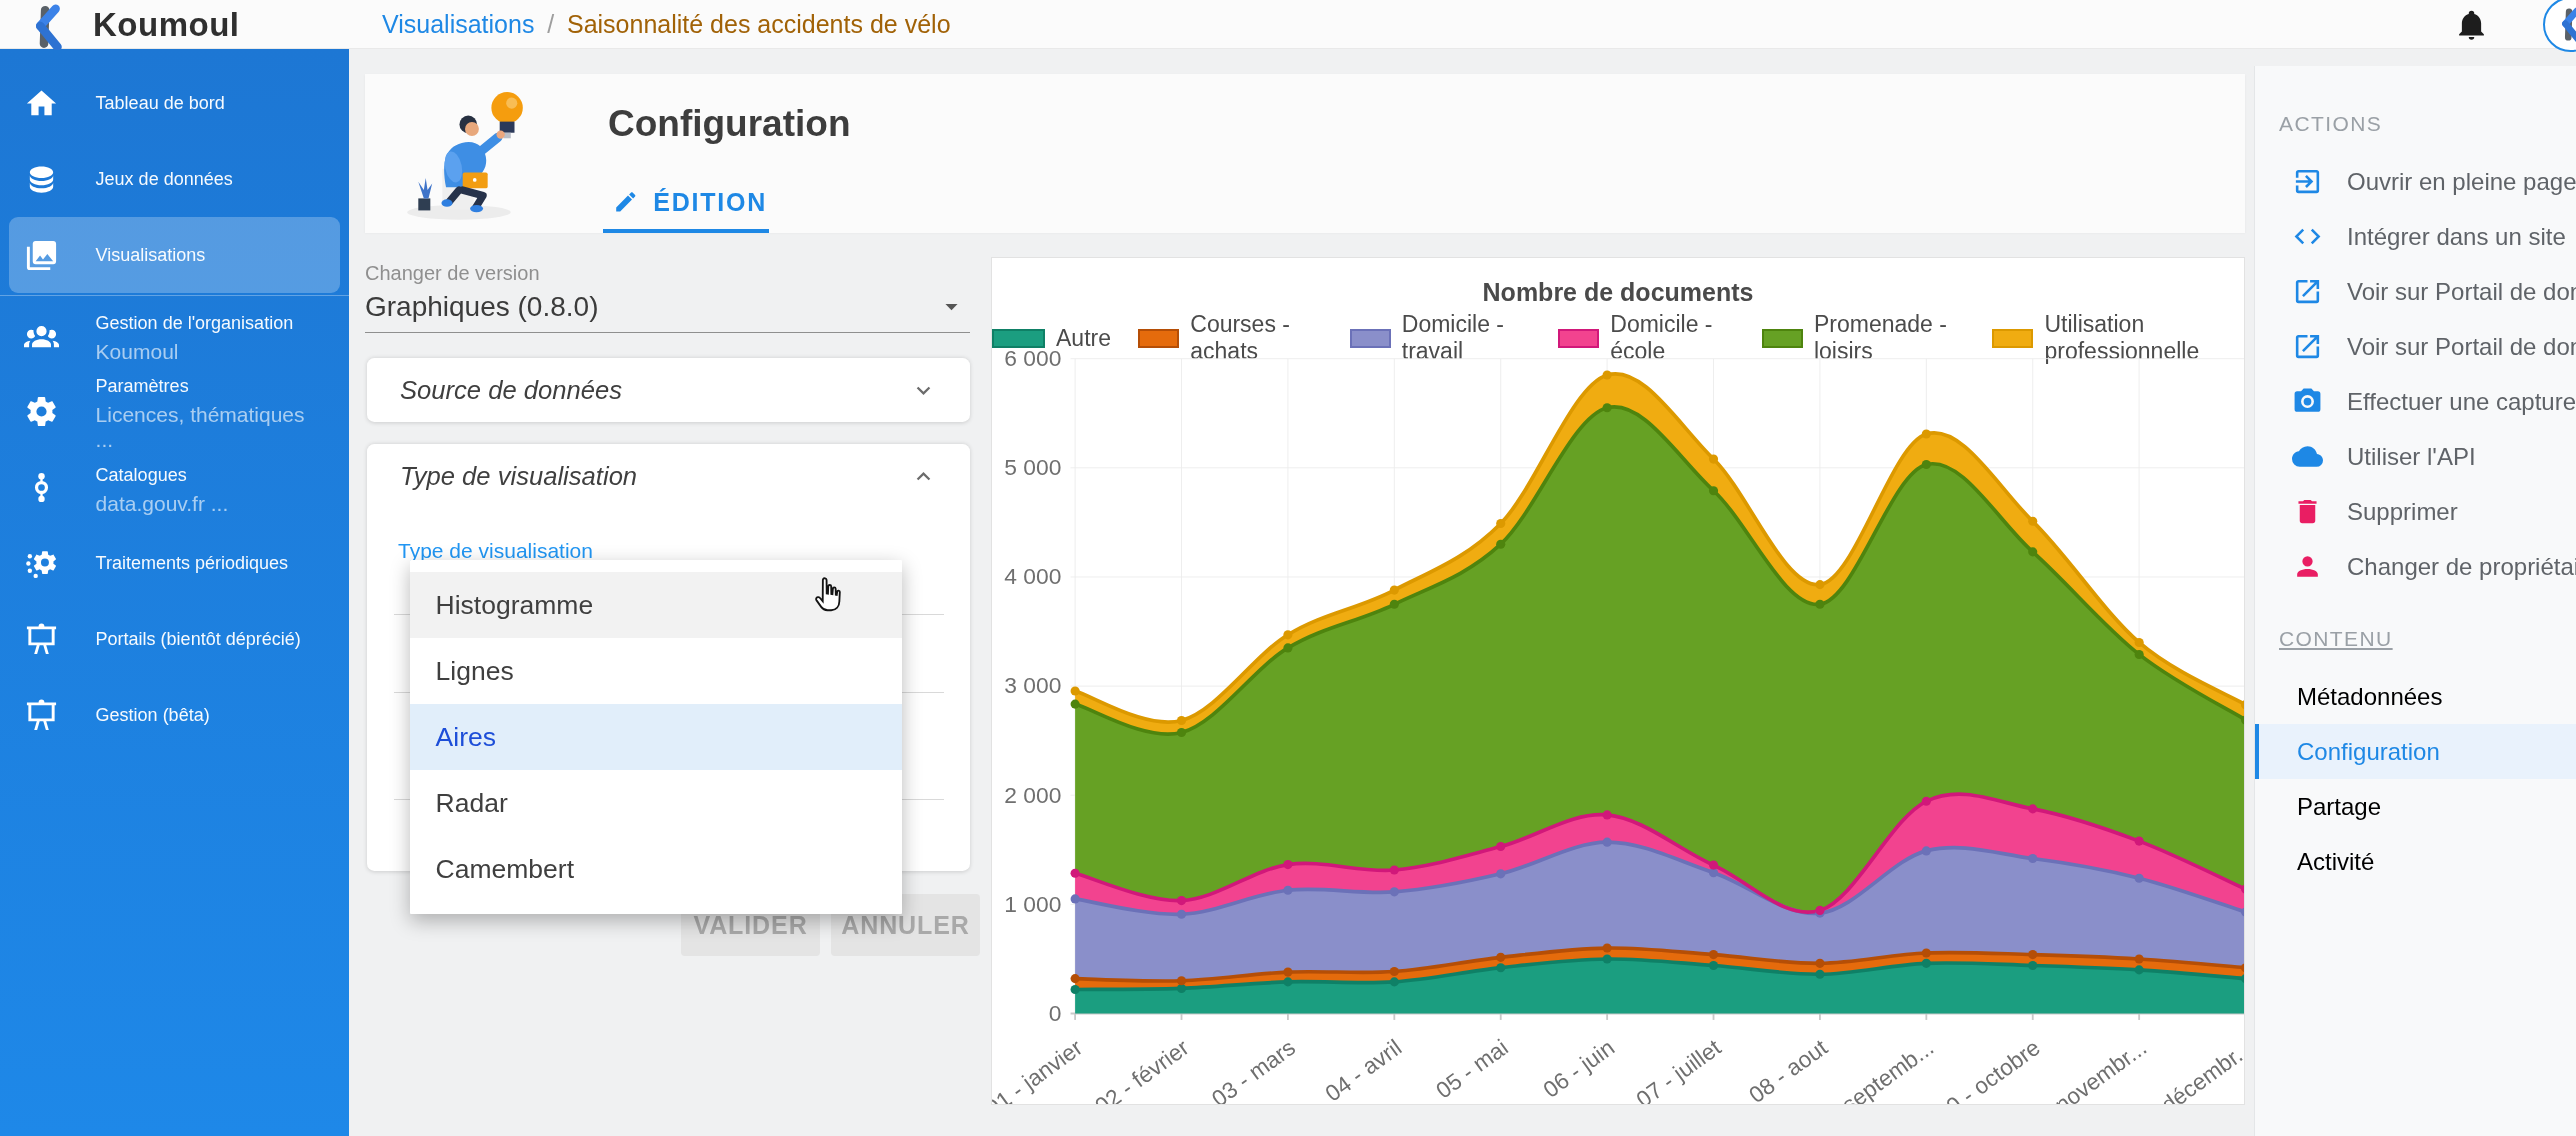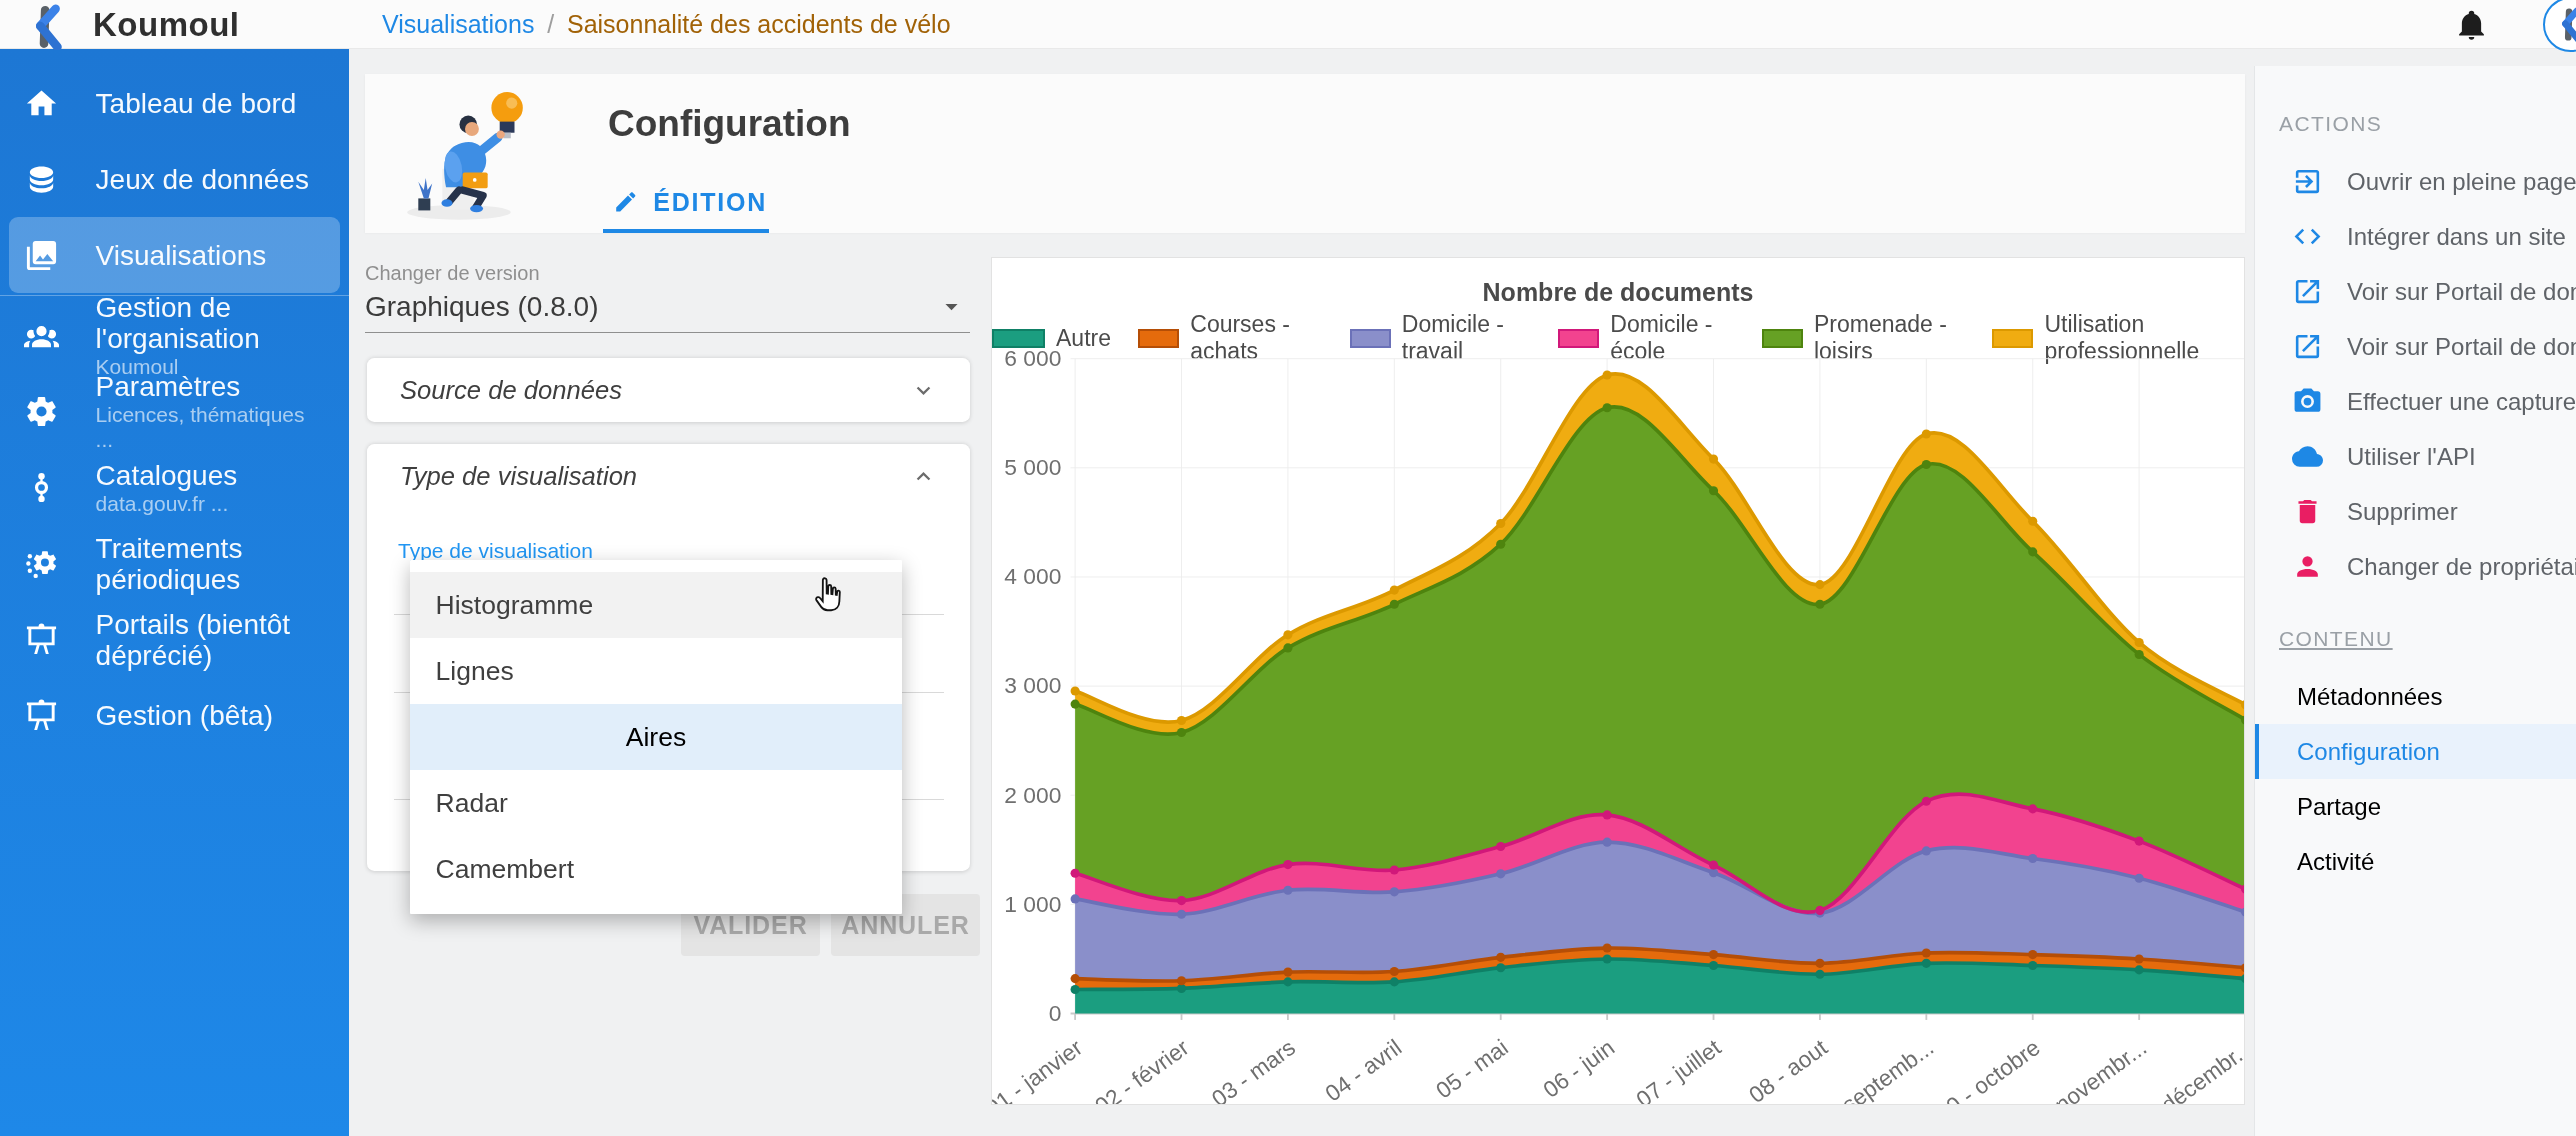--- a/index.html
+++ b/index.html
@@ -17,21 +17,21 @@
   .bell { position:absolute; left:2455px; top:8.2px; width:33px; height:33px; color:#1d1d1d; }
   .avatar { position:absolute; left:2543px; top:-2.7px; width:55px; height:55px; border-radius:50%; border:2.7px solid #1e88e5; background:#fff; display:flex; align-items:center; justify-content:center; }
   .avatar svg { width:33px; height:35px; }
 
   
   .sidebar { position:absolute; left:0; top:49px; width:349px; height:1087px; background:linear-gradient(180deg,#1d77d4 0%, #1e88e8 100%); z-index:30; padding-top:16.4px; }
   .sb-item { height:76px; display:flex; align-items:center; margin:0 9px; padding:0 14.6px; border-radius:9px; cursor:pointer; }
   .sb-item.active { background:rgba(255,255,255,.25); }
   .sb-icn { width:35px; height:35px; color:#fff; flex:0 0 35px; margin-right:37px; }
   .sb-txt { display:flex; flex-direction:column; }
-  .sb-label { font-size:28px; font-weight:500; color:rgba(255,255,255,.96); line-height:31px; }
+  .sb-label { font-size:18px; font-weight:500; color:rgba(255,255,255,.96); line-height:31px; }
   .sb-sub { font-size:21px; color:rgba(255,255,255,.62); line-height:25px; }
   .sb-divider { height:0.9px; background:rgba(255,255,255,.30); margin:1.8px 0; }
 
   
   .config-card { position:absolute; left:365px; top:74px; width:1880px; height:159px; background:#fbfbfb; box-shadow:0 0.9px 2.7px rgba(0,0,0,.05); z-index:5; }
   .illustration { position:absolute; left:20px; top:5.5px; width:148px; height:148px; }
   .page-title { position:absolute; left:243px; top:29px; font-size:37px; color:#3d3d3d; }
   .edit-tab { position:absolute; left:248px; bottom:16.4px; display:flex; align-items:center; gap:14.6px; color:#1e88e5; cursor:pointer; }
   .edit-tab .tab-icn { width:25.6px; height:25.6px; }
   .edit-tab .tab-label { font-size:25px; font-weight:bold; letter-spacing:1.8px; }
@@ -50,21 +50,21 @@
   .chev { width:27px; height:27px; color:#6b6b6b; }
   .src-panel { left:367px; top:358px; width:603px; height:64px; }
   .type-panel { left:367px; top:444px; width:603px; height:427px; }
   .type-field-label { position:absolute; left:31px; top:95px; font-size:21px; color:#2196f3; }
   .tline { position:absolute; left:27px; width:550px; height:0.9px; background:#d9d9d9; }
 
   
   .menu { position:absolute; left:410px; top:560px; width:492px; height:354px; background:#fff; border-radius:1px; box-shadow:0 6.4px 20px rgba(0,0,0,.28); padding:12px 0; z-index:20; }
   .menu-item { height:66px; display:flex; align-items:center; padding:0 25.6px; font-size:26.5px; color:#3f3f3f; cursor:pointer; }
   .menu-item.hover { background:#f2f2f2; }
-  .menu-item.selected { background:#e1eefa; color:#000000;justify-content:center; }
+  .menu-item.selected { background:#e1eefa; color:#1d4ed8; }
 
   .cursor { position:absolute; left:809px; top:575px; width:37px; height:40px; z-index:50; }
 
   .btn-row-btn { position:absolute; top:894px; height:62px; background:#e4e4e4; border:none; border-radius:3.7px; color:#a9a9a9; font-family:inherit; font-size:25px; font-weight:bold; letter-spacing:0.9px; z-index:4; }
   .btn-validate { left:681px; width:139px; }
   .btn-cancel { left:831px; width:149px; }
 
   
   .chart-card { position:absolute; left:991px; top:257px; width:1254px; height:848px; background:#fff; border:0.9px solid #e2e2e2; overflow:hidden; z-index:5; }
   .chart-title { position:absolute; top:20px; left:0; width:100%; text-align:center; font-size:25px; font-weight:600; color:#4a4a4a; }

